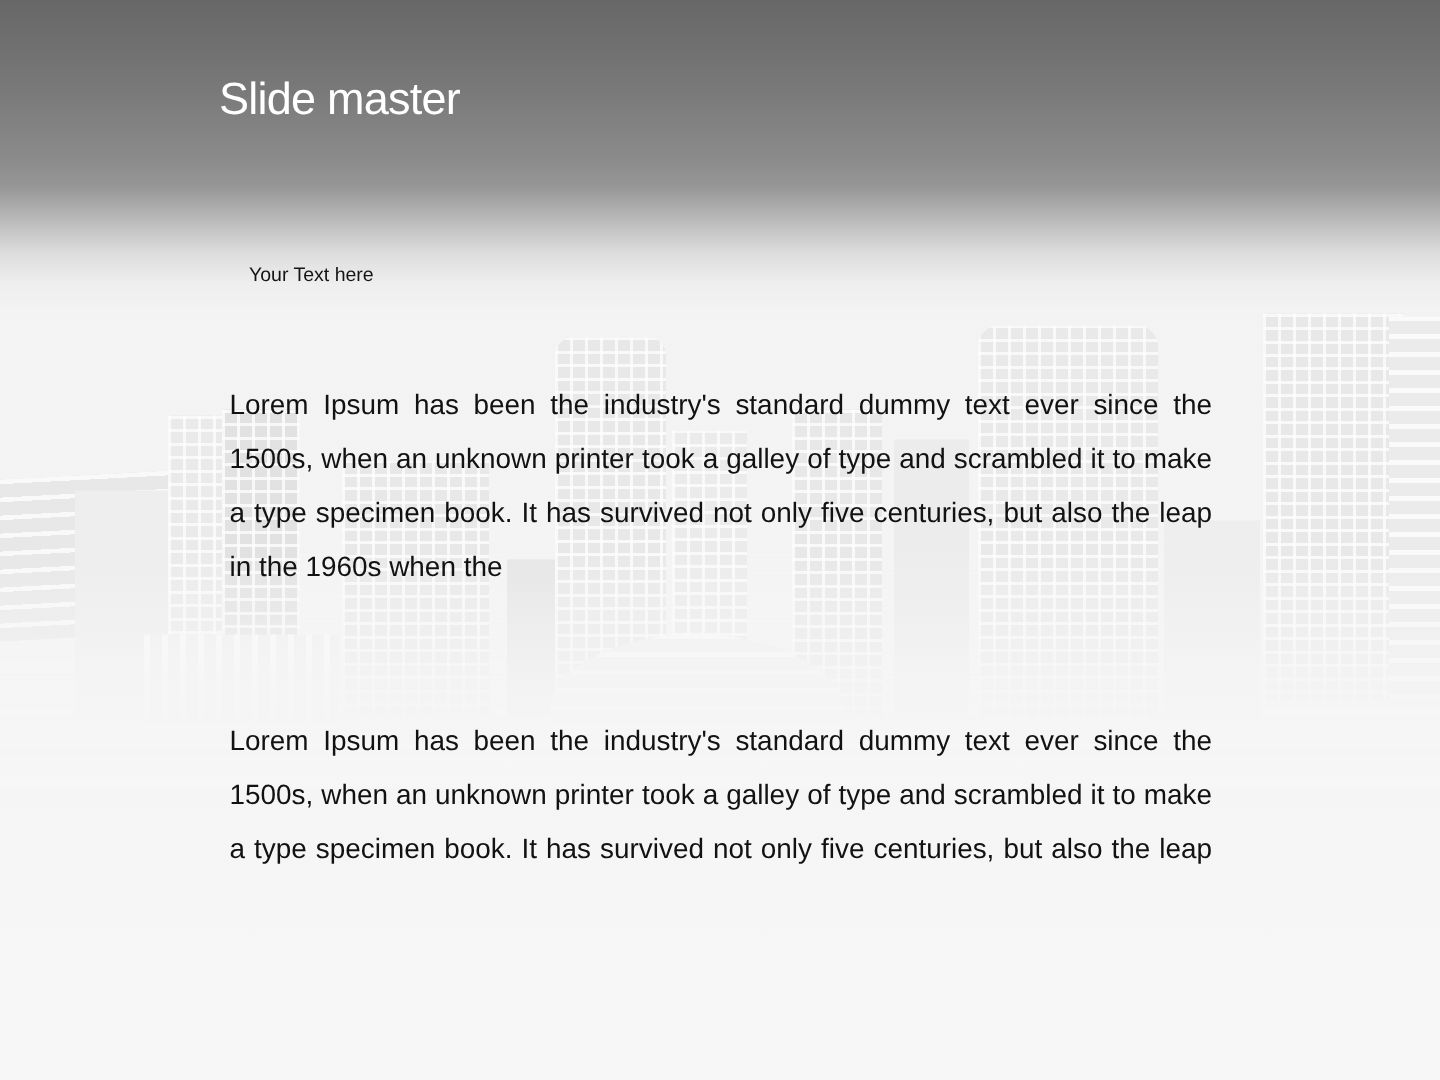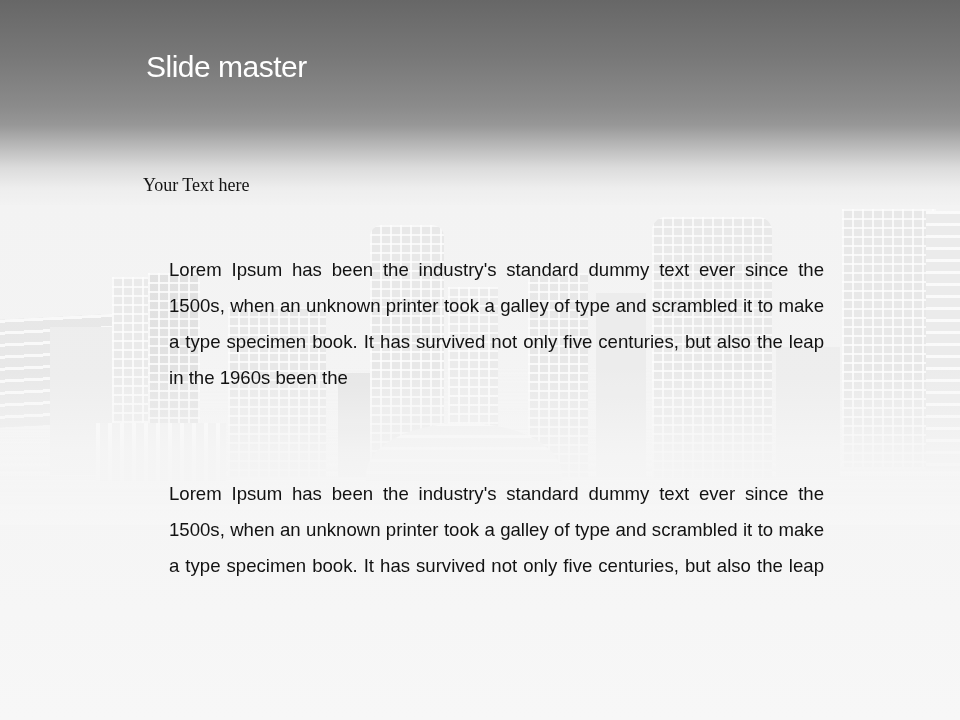--- a/index.html
+++ b/index.html
@@ -35,25 +35,25 @@
     background-image: repeating-linear-gradient(90deg, rgba(255,255,255,.9) 0 4px, rgba(0,0,0,0) 4px 12px);
   }
   .city-fade {
     position:absolute; inset:0;
     background:linear-gradient(180deg,
       rgba(244,244,244,0) 0%, rgba(244,244,244,0) 52%,
       rgba(246,246,246,.8) 78%, #f6f6f6 96%, #f7f7f7 100%);
   }
   
   .subtitle {
-    position:absolute; left:143px; top:175px; z-index:2;
-    font-size:18px; color:#141414; line-height:1.2;font-family:Liberation Serif, serif;
+    position:absolute; left:166px; top:175px; z-index:2;
+    font-size:13px; color:#141414; line-height:1.2;
   }
   .bodyblock {
-    position:absolute; left:169px; width:655px; z-index:2;
+    position:absolute; left:153px; width:655px; z-index:2;
     font-size:18.6px; line-height:36px; color:#121212;
   }
   #para1 { top:252px; }
   #para2 { top:476px; }
   .jl { text-align:justify; text-align-last:justify; }
   .jl-last { text-align:left; text-align-last:left; }
 </style>
 </head>
 <body>
 
@@ -82,21 +82,21 @@
   </div>
 
   <div class="title">Slide master</div>
 
   <div class="subtitle">Your Text here</div>
 
   <div class="bodyblock" id="para1">
     <div class="jl">Lorem Ipsum has been the industry's standard dummy text ever since the</div>
     <div class="jl">1500s, when an unknown printer took a galley of type and scrambled it to make</div>
     <div class="jl">a type specimen book. It has survived not only five centuries, but also the leap</div>
-    <div class="jl-last">in the 1960s been the</div>
+    <div class="jl-last">in the 1960s when the</div>
   </div>
 
   <div class="bodyblock" id="para2">
     <div class="jl">Lorem Ipsum has been the industry's standard dummy text ever since the</div>
     <div class="jl">1500s, when an unknown printer took a galley of type and scrambled it to make</div>
     <div class="jl">a type specimen book. It has survived not only five centuries, but also the leap</div>
   </div>
 
 </div>
 

